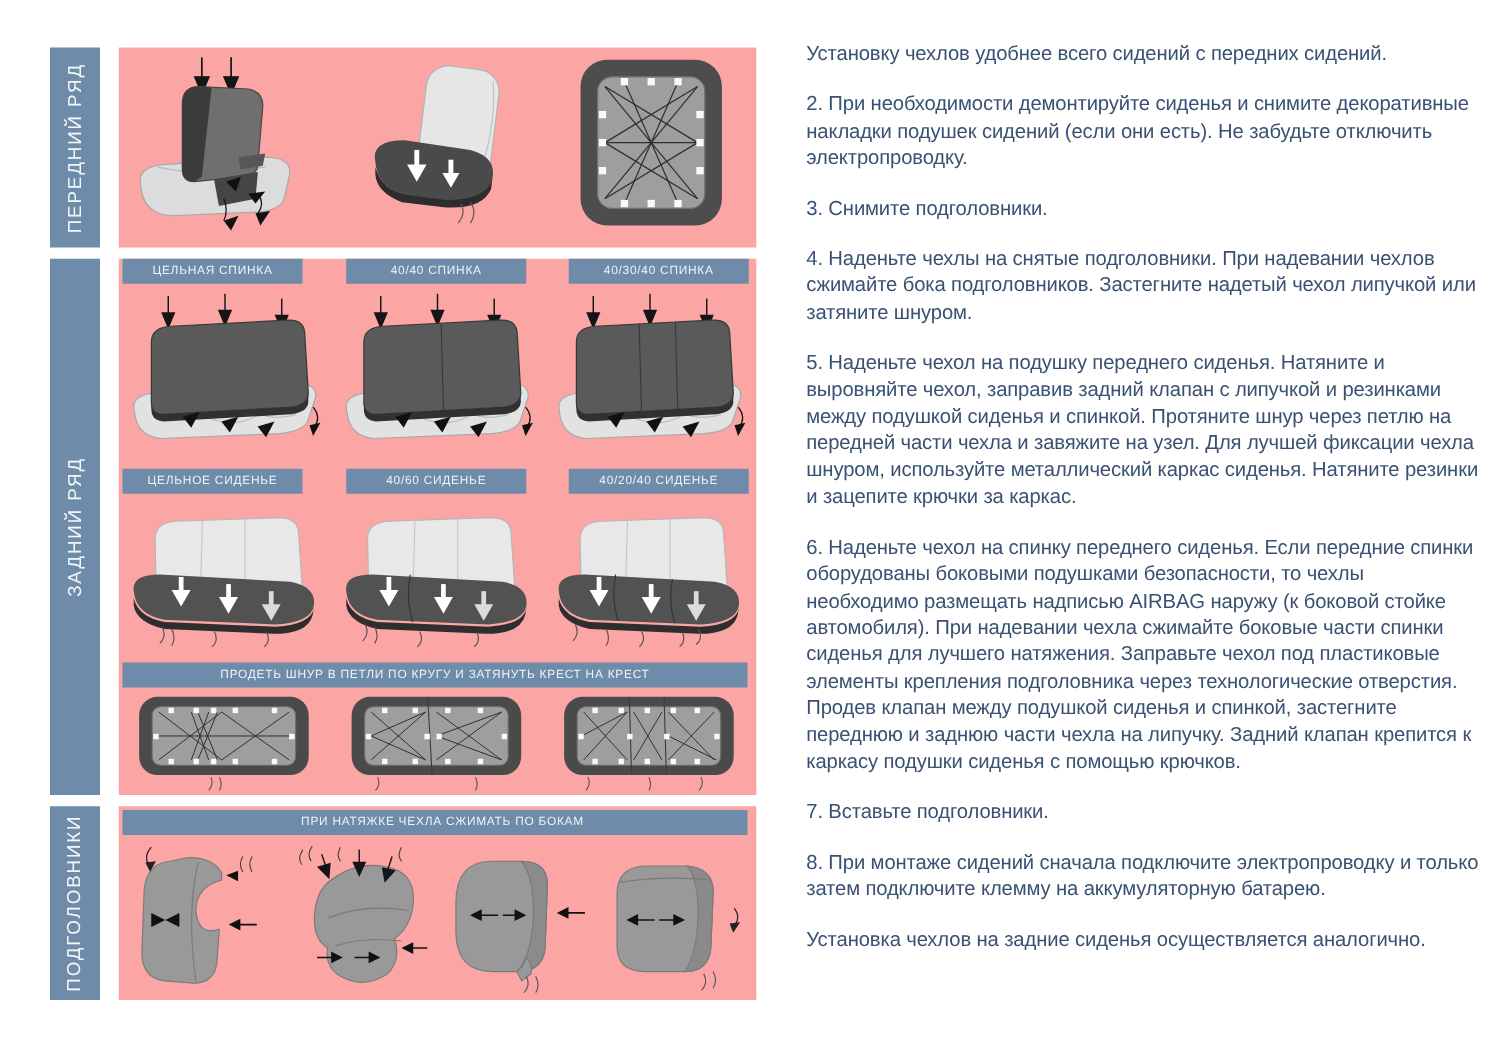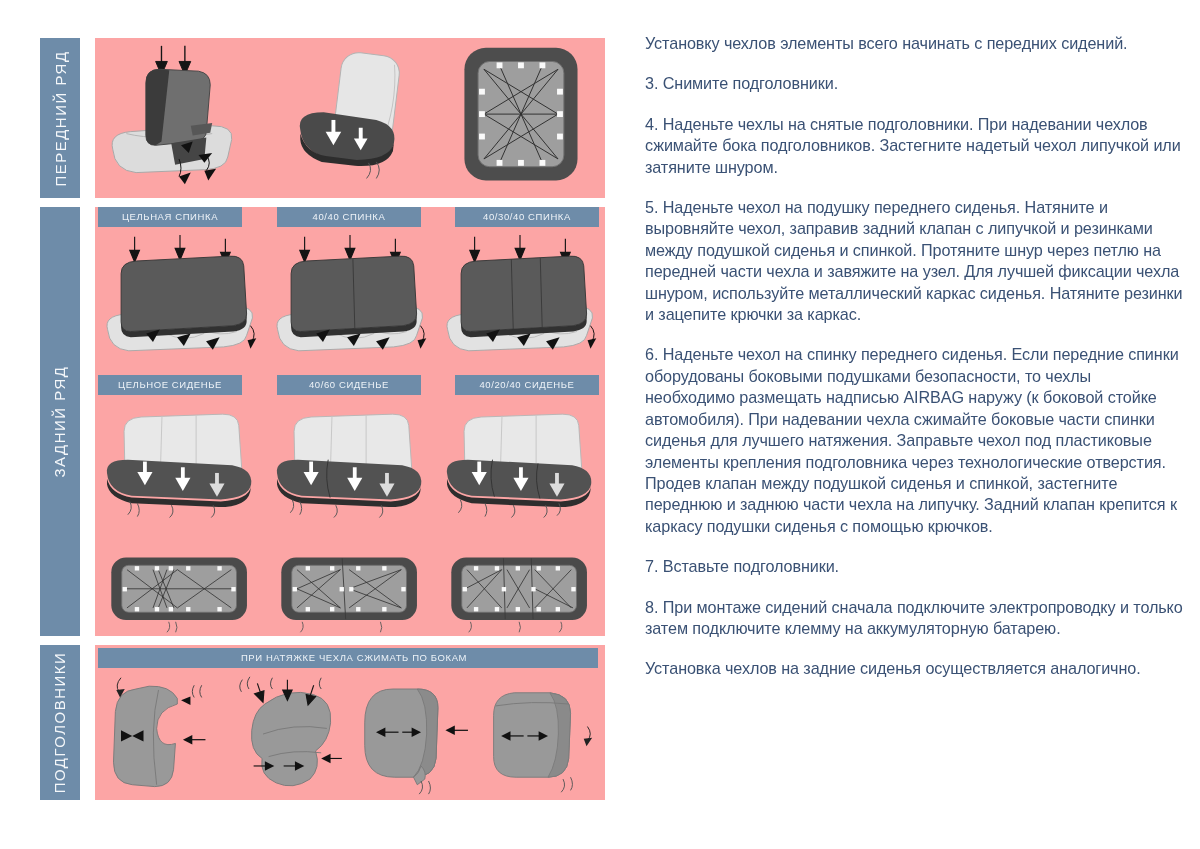--- a/index.html
+++ b/index.html
@@ -269,20 +269,21 @@
             <polygon points="78,83 94,83 86,97"></polygon>
           <g opacity="0.8">
               <rect x="122" y="78" width="4" height="12"></rect>
               <polygon points="116,89 132,89 124,103"></polygon>
             </g>
         </g>
         <path d="M22,106 q4,8 -2,14 M48,110 q4,8 0,14 M78,112 q4,8 -2,13 M112,112 q4,8 -2,13 M126,110 q4,8 -2,13" stroke="#555" fill="none"></path>
       </svg>
     </div>
 
+    <div class="band bwide bandlace">ПРОДЕТЬ ШНУР В ПЕТЛИ ПО КРУГУ И ЗАТЯНУТЬ КРЕСТ НА КРЕСТ</div>
 
     <div class="figrow r-lace">
 
       <svg viewBox="0 0 170 92" width="166" height="80">
         <rect x="6" y="4" width="156" height="72" rx="17" fill="#4a4a4a"></rect>
         <rect x="18" y="13" width="132" height="54" rx="8" fill="#9e9e9e" stroke="#6f6f6f"></rect>
         <g stroke="#2e2e2e" fill="none" stroke-width="0.9">
           <line x1="24" y1="18" x2="82" y2="62"></line>
             <line x1="82" y1="18" x2="24" y2="62"></line>
           <line x1="82" y1="18" x2="144" y2="62"></line>
@@ -445,21 +446,22 @@
             <polygon points="60,61 70,66 60,71"></polygon>
         </g>
         <path d="M112,56 q6,8 0,15" stroke="#222" fill="none"></path>
           <polygon points="108,69 117,68 111,77" fill="#222"></polygon>
         <path d="M86,112 q4,8 -2,14 M94,110 q4,8 0,14" stroke="#555" fill="none"></path>
       </svg>
     </div>
   </div>
 
   <div class="instructions">
-    <p>Установку чехлов элементы всего начинать с передних сидений.</p>
+    <p>Установку чехлов удобнее всего сидений с передних сидений.</p>
+    <p>2. При необходимости демонтируйте сиденья и снимите декоративные накладки подушек сидений (если они есть). Не забудьте отключить электропроводку.</p>
     <p>3. Снимите подголовники.</p>
     <p>4. Наденьте чехлы на снятые подголовники. При надевании чехлов сжимайте бока подголовников. Застегните надетый чехол липучкой или затяните шнуром.</p>
     <p>5. Наденьте чехол на подушку переднего сиденья. Натяните и выровняйте чехол, заправив задний клапан с липучкой и резинками между подушкой сиденья и спинкой. Протяните шнур через петлю на передней части чехла и завяжите на узел. Для лучшей фиксации чехла шнуром, используйте металлический каркас сиденья. Натяните резинки и зацепите крючки за каркас.</p>
     <p>6. Наденьте чехол на спинку переднего сиденья. Если передние спинки оборудованы боковыми подушками безопасности, то чехлы необходимо размещать надписью AIRBAG наружу (к боковой стойке автомобиля). При надевании чехла сжимайте боковые части спинки сиденья для лучшего натяжения. Заправьте чехол под пластиковые элементы крепления подголовника через технологические отверстия. Продев клапан между подушкой сиденья и спинкой, застегните переднюю и заднюю части чехла на липучку. Задний клапан крепится к каркасу подушки сиденья с помощью крючков.</p>
     <p>7. Вставьте подголовники.</p>
     <p>8. При монтаже сидений сначала подключите электропроводку и только затем подключите клемму на аккумуляторную батарею.</p>
     <p>Установка чехлов на задние сиденья осуществляется аналогично.</p>
   </div>
 
 </div>

